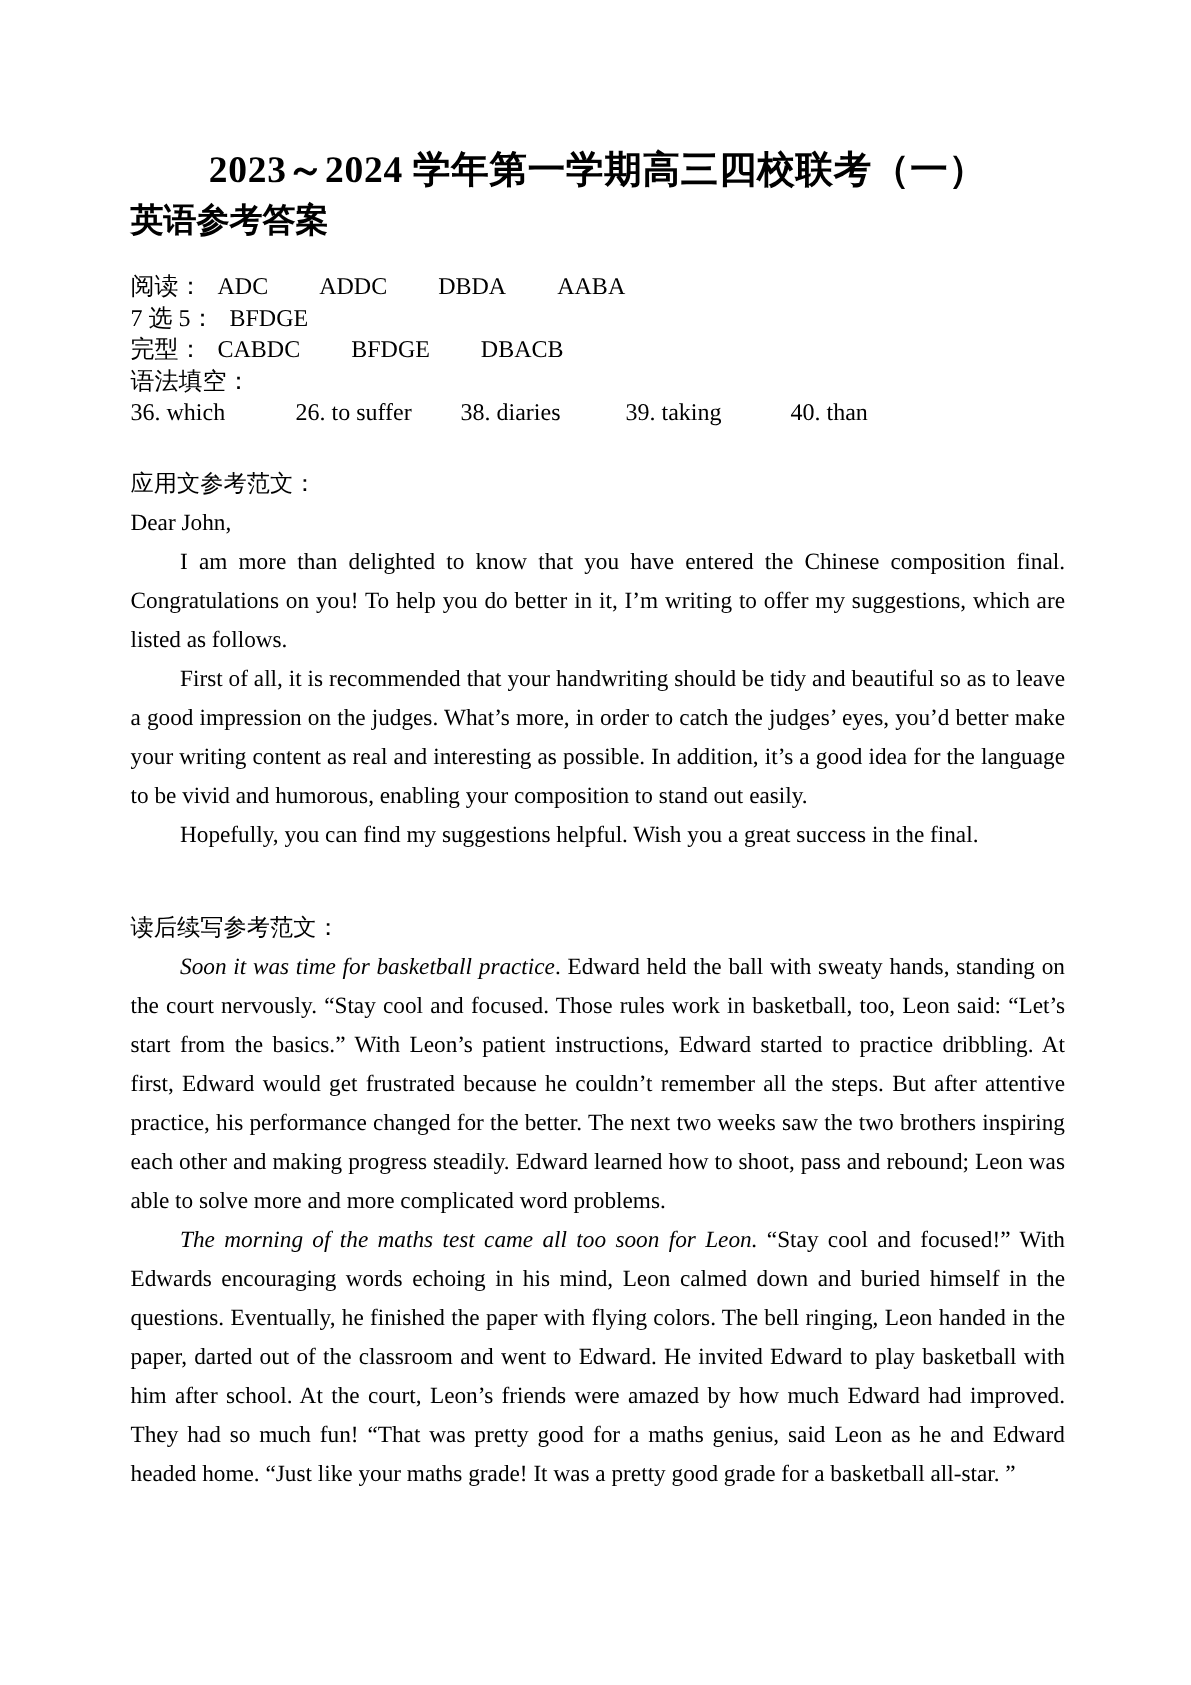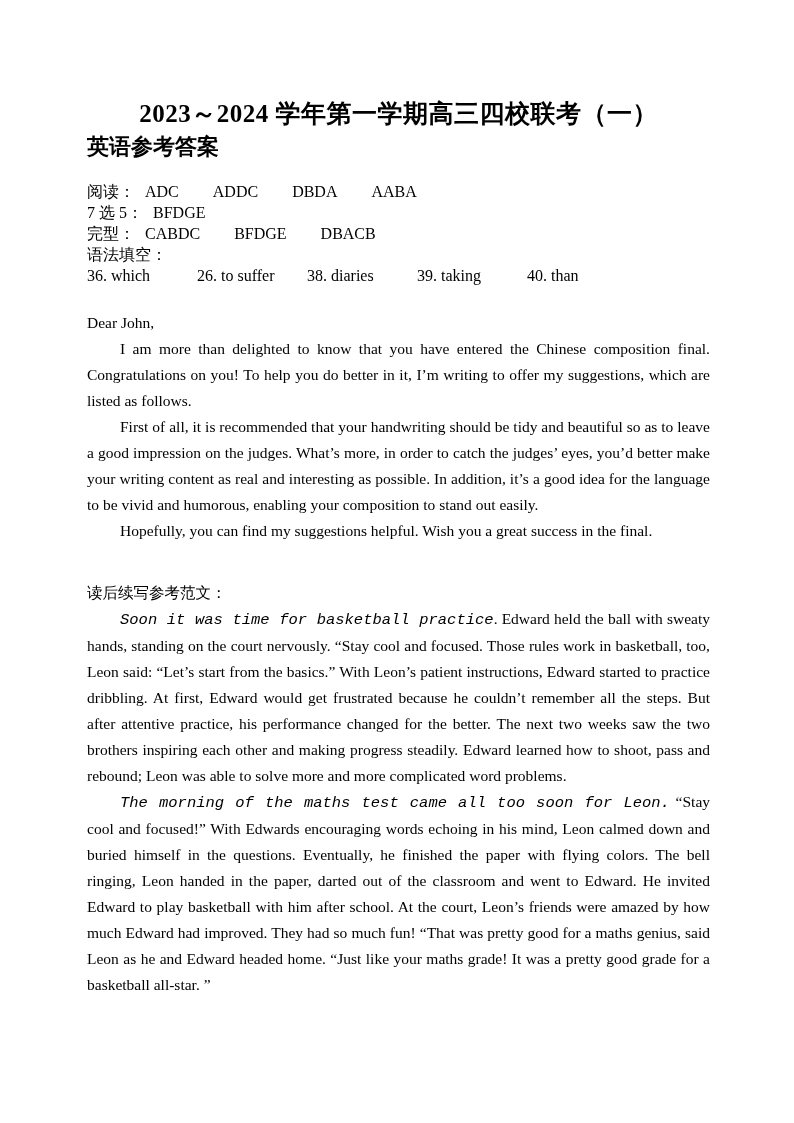--- a/index.html
+++ b/index.html
@@ -75,21 +75,20 @@
   .salutation {
     margin: 0;
   }
   .para {
     margin: 0;
     text-align: justify;
     text-indent: 33px;
   }
   .para .lead-italic {
     font-style: italic;
-    font-family: Liberation Mono, monospace;
   }
   .continuation {
     margin-top: 36px;
   }
 </style>
 </head>
 <body>
 
 <div class="page">
 
@@ -127,20 +126,21 @@
       <span class="g">26. to suffer</span>
       <span class="g">38. diaries</span>
       <span class="g">39. taking</span>
       <span class="g">40. than</span>
     </div>
 
 
   </div>
 
   <div class="section letter">
+    <p class="section-label">应用文参考范文：</p>
     <p class="salutation">Dear John,</p>
     <p class="para">I am more than delighted to know that you have entered the Chinese composition final. Congratulations on you! To help you do better in it, I’m writing to offer my suggestions, which are listed as follows.</p>
     <p class="para">First of all, it is recommended that your handwriting should be tidy and beautiful so as to leave a good impression on the judges. What’s more, in order to catch the judges’ eyes, you’d better make your writing content as real and interesting as possible. In addition, it’s a good idea for the language to be vivid and humorous, enabling your composition to stand out easily.</p>
     <p class="para">Hopefully, you can find my suggestions helpful. Wish you a great success in the final.</p>
   </div>
 
   <div class="section continuation">
     <p class="section-label">读后续写参考范文：</p>
     <p class="para">
       <span class="lead-italic">Soon it was time for basketball practice</span><span>. Edward held the ball with sweaty hands, standing on the court nervously. “Stay cool and focused. Those rules work in basketball, too, Leon said: “Let’s start from the basics.” With Leon’s patient instructions, Edward started to practice dribbling. At first, Edward would get frustrated because he couldn’t remember all the steps. But after attentive practice, his performance changed for the better. The next two weeks saw the two brothers inspiring each other and making progress steadily. Edward learned how to shoot, pass and rebound; Leon was able to solve more and more complicated word problems.</span>

